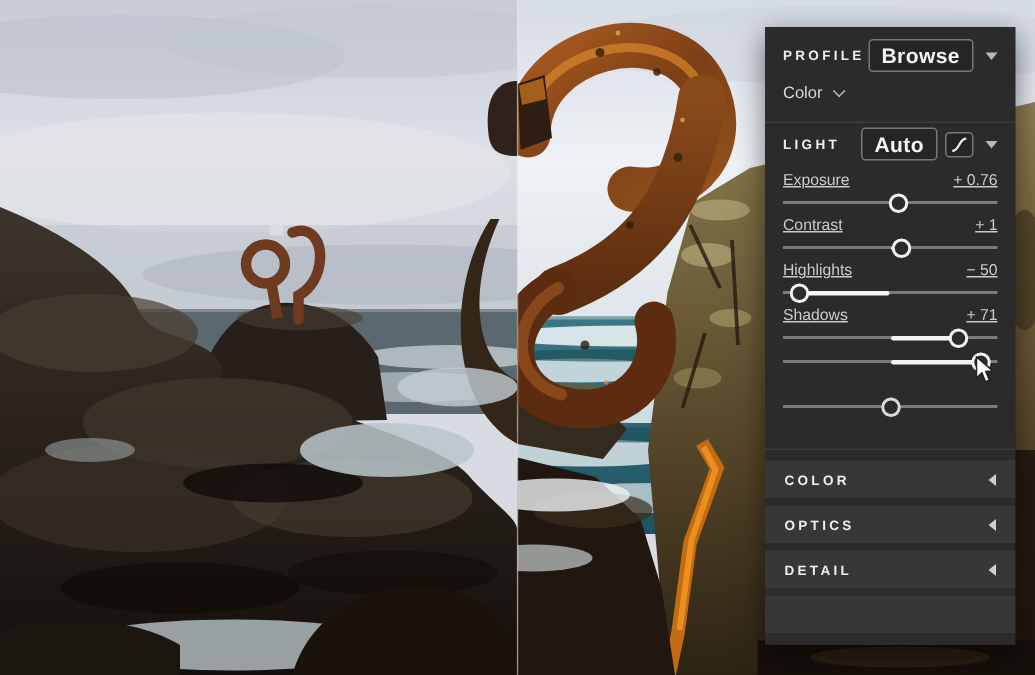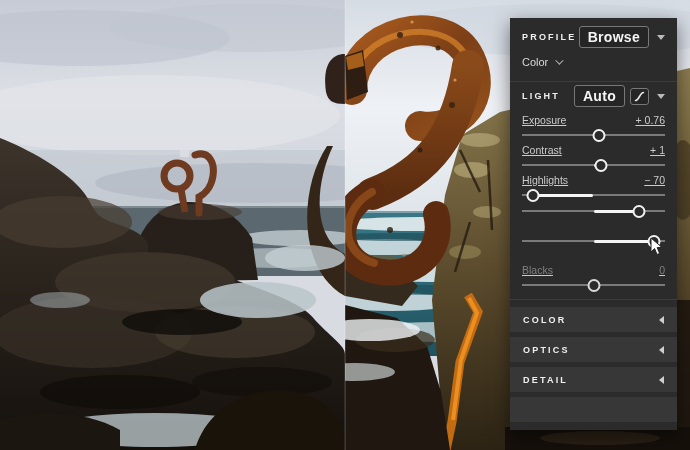--- a/index.html
+++ b/index.html
@@ -252,53 +252,53 @@
     <div class="trackwrap">
       <div class="track"></div>
       <div class="fill" style="left: 50%; width: 5%;"></div>
       <div class="knob" style="left: 55%;"></div>
     </div>
   </div>
 
   <div class="slider">
     <div class="lblrow">
       <span class="slbl">Highlights</span>
-      <span class="sval">− 70</span>
+      <span class="sval">− 50</span>
     </div>
     <div class="trackwrap">
       <div class="track"></div>
       <div class="fill" style="left: 8%; width: 42%;"></div>
       <div class="knob" style="left: 8%;"></div>
     </div>
   </div>
 
   <div class="slider">
+    <div class="lblrow">
+      <span class="slbl">Shadows</span>
+      <span class="sval">+ 71</span>
+    </div>
     <div class="trackwrap">
       <div class="track"></div>
       <div class="fill" style="left: 50%; width: 32%;"></div>
       <div class="knob" style="left: 82%;"></div>
     </div>
   </div>
 
   <div class="slider active">
     <div class="trackwrap">
       <div class="track"></div>
       <div class="fill" style="left: 50%; width: 42%;"></div>
       <div class="knob" style="left: 92%;"></div>
     <svg class="cursor" width="13" height="19" viewBox="0 0 13 19" style="left: calc(92% - 4px); top: 4px;">
     <path d="M1,1 L1,15 L4.6,11.6 L7,17.5 L9.6,16.4 L7.2,10.6 L12,10.4 Z" fill="#ffffff" stroke="#222222" stroke-width="1"></path>
   </svg>
           </div>
   </div>
 
   <div class="slider dimmed">
-    <div class="lblrow">
-      <span class="slbl">Blacks</span>
-      <span class="sval">0</span>
-    </div>
     <div class="trackwrap">
       <div class="track"></div>
       <div class="fill" style="left: 50%; width: 0%;"></div>
       <div class="knob" style="left: 50%;"></div>
     </div>
   </div>
 </div>
 
   <hr class="divider">
 

